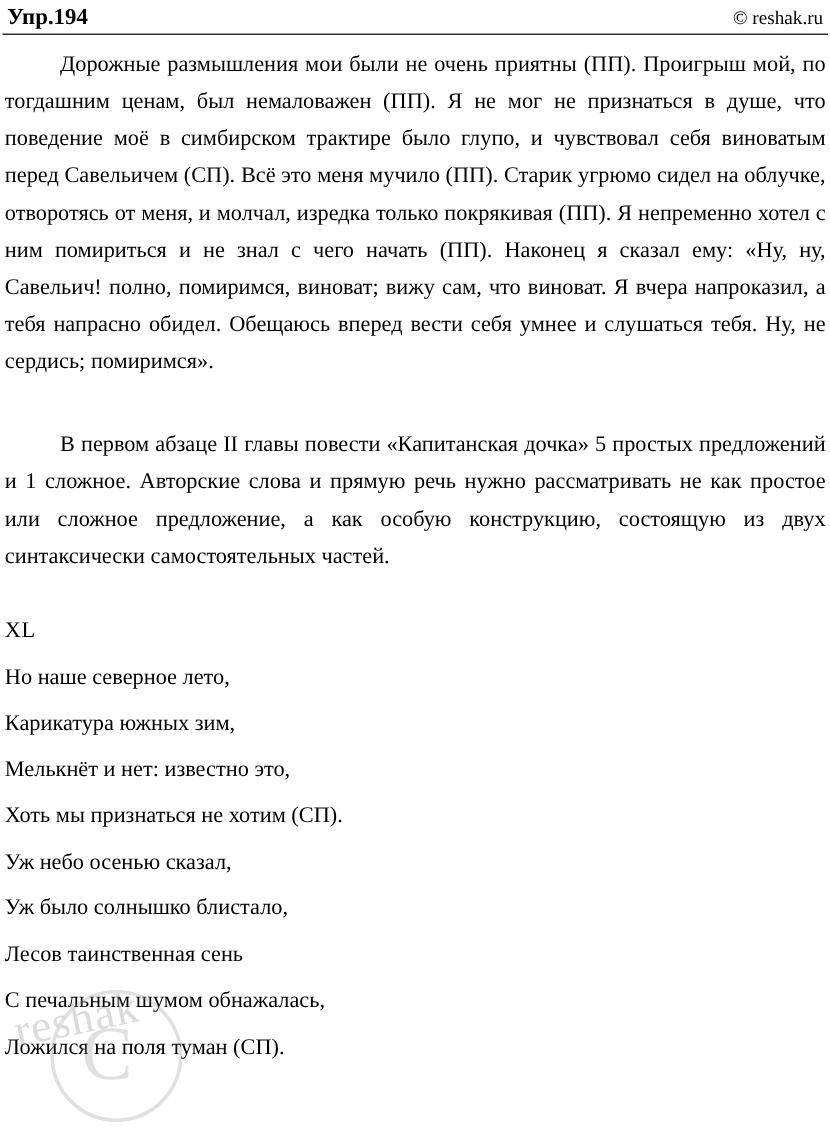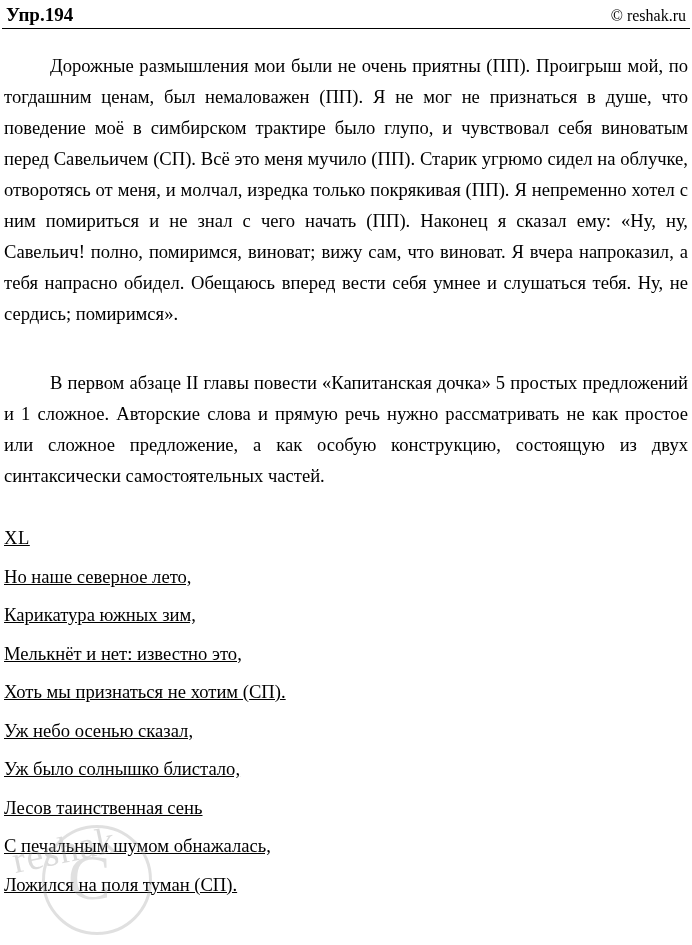--- a/index.html
+++ b/index.html
@@ -54,30 +54,29 @@
   p.body-par {
     text-align: justify;
     text-justify: inter-word;
     font-size: 18.6px;
     line-height: 31px;
     margin: 0;
     text-indent: 46px;
     hyphens: none;
   }
   p.body-par.first {
-    margin-top: 21px;
+    margin-top: 9px;
   }
   .gap {
     height: 38px;
   }
   .poem {
     margin-top: 28px;
     font-size: 18.6px;
     line-height: 38.5px;
-    text-decoration: underline;
   }
   .poem .line {
     white-space: nowrap;
   }
   .poem .roman {
     letter-spacing: 0.5px;
   }
   .watermark {
     position: absolute;
     left: 6px;

